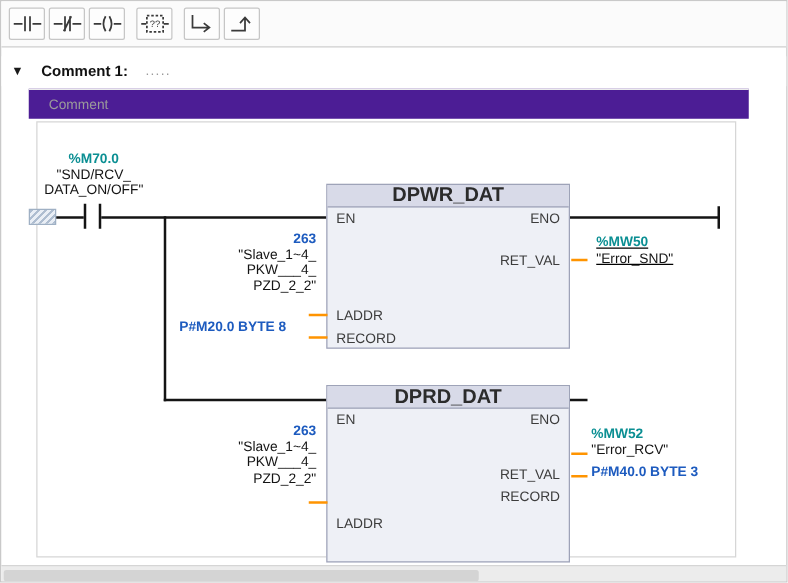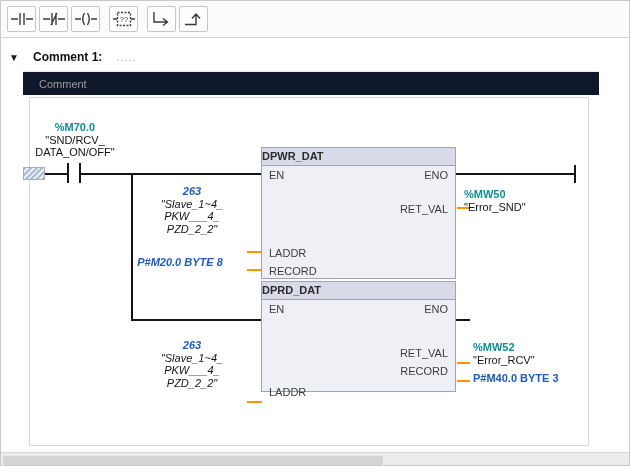--- a/index.html
+++ b/index.html
@@ -21,45 +21,45 @@
   .tbtn.sep{margin-left:6px;}
   .tbtn svg{stroke:#3a3a3a;stroke-width:1.4;fill:none;}
 
   
   .net-header{position:absolute;left:0;top:44px;width:630px;height:24px;display:flex;align-items:center;background:#ffffff;}
   .tri{width:26px;text-align:center;font-size:10px;color:#1a1a1a;cursor:pointer;}
   .net-title{font-size:12px;font-weight:bold;color:#111;margin-left:6px;}
   .net-dots{font-size:11px;color:#9a9a9a;margin-left:14px;letter-spacing:1px;}
 
   
-  .comment-row{position:absolute;left:22px;top:70px;width:576px;height:24px;display:flex;align-items:center;border-top:1px solid #ececec;background:#0f172a;}
+  .comment-row{position:absolute;left:22px;top:70px;width:576px;height:24px;display:flex;align-items:center;border-top:1px solid #ececec;background:#4c1d95;}
   .comment-text{font-size:11px;color:#9b9b9b;margin-left:16px;}
 
   
   .canvas{position:absolute;left:28px;top:96px;width:560px;height:349px;border:1px solid #d6d6d6;background:#ffffff;}
 
   .wire{position:absolute;background:var(--wire);}
   .stub{position:absolute;background:var(--pin-orange);height:2px;}
 
   .hatch{position:absolute;left:22px;top:166px;width:22px;height:13px;border:1px solid #9fb0c4;
          background:repeating-linear-gradient(135deg,#aebdd0 0px,#aebdd0 2px,#e9eef5 2px,#e9eef5 4px);}
 
   .contact{position:absolute;left:64px;top:161px;width:18px;height:22px;cursor:pointer;}
   .contact .bar{position:absolute;top:1px;width:2px;height:20px;background:var(--wire);}
 
   .opr{position:absolute;font-size:11px;line-height:12.5px;}
   .t-center{text-align:center;margin-top:10px;}
-  .t-right{text-align:center;font-style:italic;}
+  .t-right{text-align:right;}
   .addr{color:var(--address-teal);font-weight:bold;}
   .val{color:var(--value-blue);font-weight:bold;}
   .nm{color:#141414;}
 
   .fb{position:absolute;left:260px;width:195px;border:1px solid var(--block-border);background:var(--block-body);}
   .fb-header{height:18px;background:var(--block-header);border-bottom:1px solid var(--block-border);
-             text-align:left;font-size:11px;font-weight:bold;line-height:17px;color:#2b2b2b;}
+             text-align:center;font-size:16px;font-weight:bold;line-height:17px;color:#2b2b2b;}
   .pin{position:absolute;font-size:11px;color:#3c3c3c;}
   .pin.l{left:7px;}
   .pin.r{right:7px;}
 
   
   .hscroll{position:absolute;left:0;top:451px;width:630px;height:15px;background:#ececec;border-top:1px solid #d5d5d5;}
   .hthumb{position:absolute;left:2px;top:3px;width:380px;height:9px;background:#d4d4d4;border-radius:2px;}
 </style>
 </head>
 <body>
@@ -147,26 +147,26 @@
   <div class="stub" style="left:456px;top:206px;width:13px;"></div>
 
   <div class="opr t-right" style="left:130px;top:184px;width:122px;">
     <div class="val">263</div>
     <div class="nm">"Slave_1~4_</div>
     <div class="nm">PKW___4_</div>
     <div class="nm">PZD_2_2"</div>
   </div>
   <div class="opr t-right val" style="left:130px;top:255px;width:98px;">P#M20.0 BYTE 8</div>
 
-  <div class="opr" style="left:463px;top:187px;width:110px;">
+  <div class="opr" style="left:476px;top:187px;width:110px;text-decoration:underline;">
     <div class="addr">%MW50</div>
     <div class="nm">"Error_SND"</div>
   </div>
 
-  <div class="fb" style="top:280px;height:111px;">
+  <div class="fb" style="top:307px;height:142px;">
     <div class="fb-header">DPRD_DAT</div>
     <div class="pin l" style="top:21px;">EN</div>
     <div class="pin r" style="top:21px;">ENO</div>
     <div class="pin r" style="top:65px;">RET_VAL</div>
     <div class="pin r" style="top:83px;">RECORD</div>
     <div class="pin l" style="top:104px;">LADDR</div>
   </div>
 
   <div class="stub" style="left:456px;top:361px;width:13px;"></div>
   <div class="stub" style="left:456px;top:379px;width:13px;"></div>

